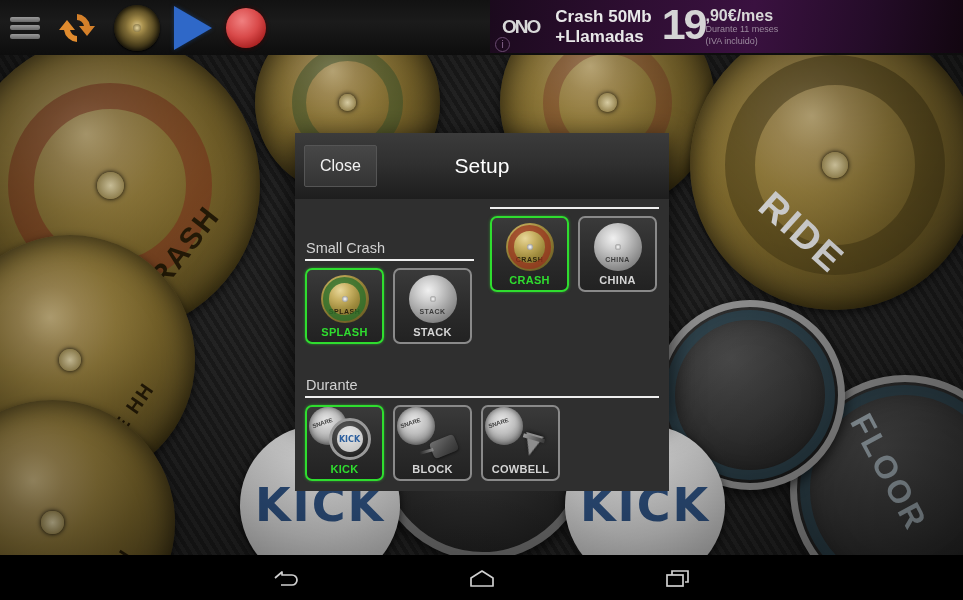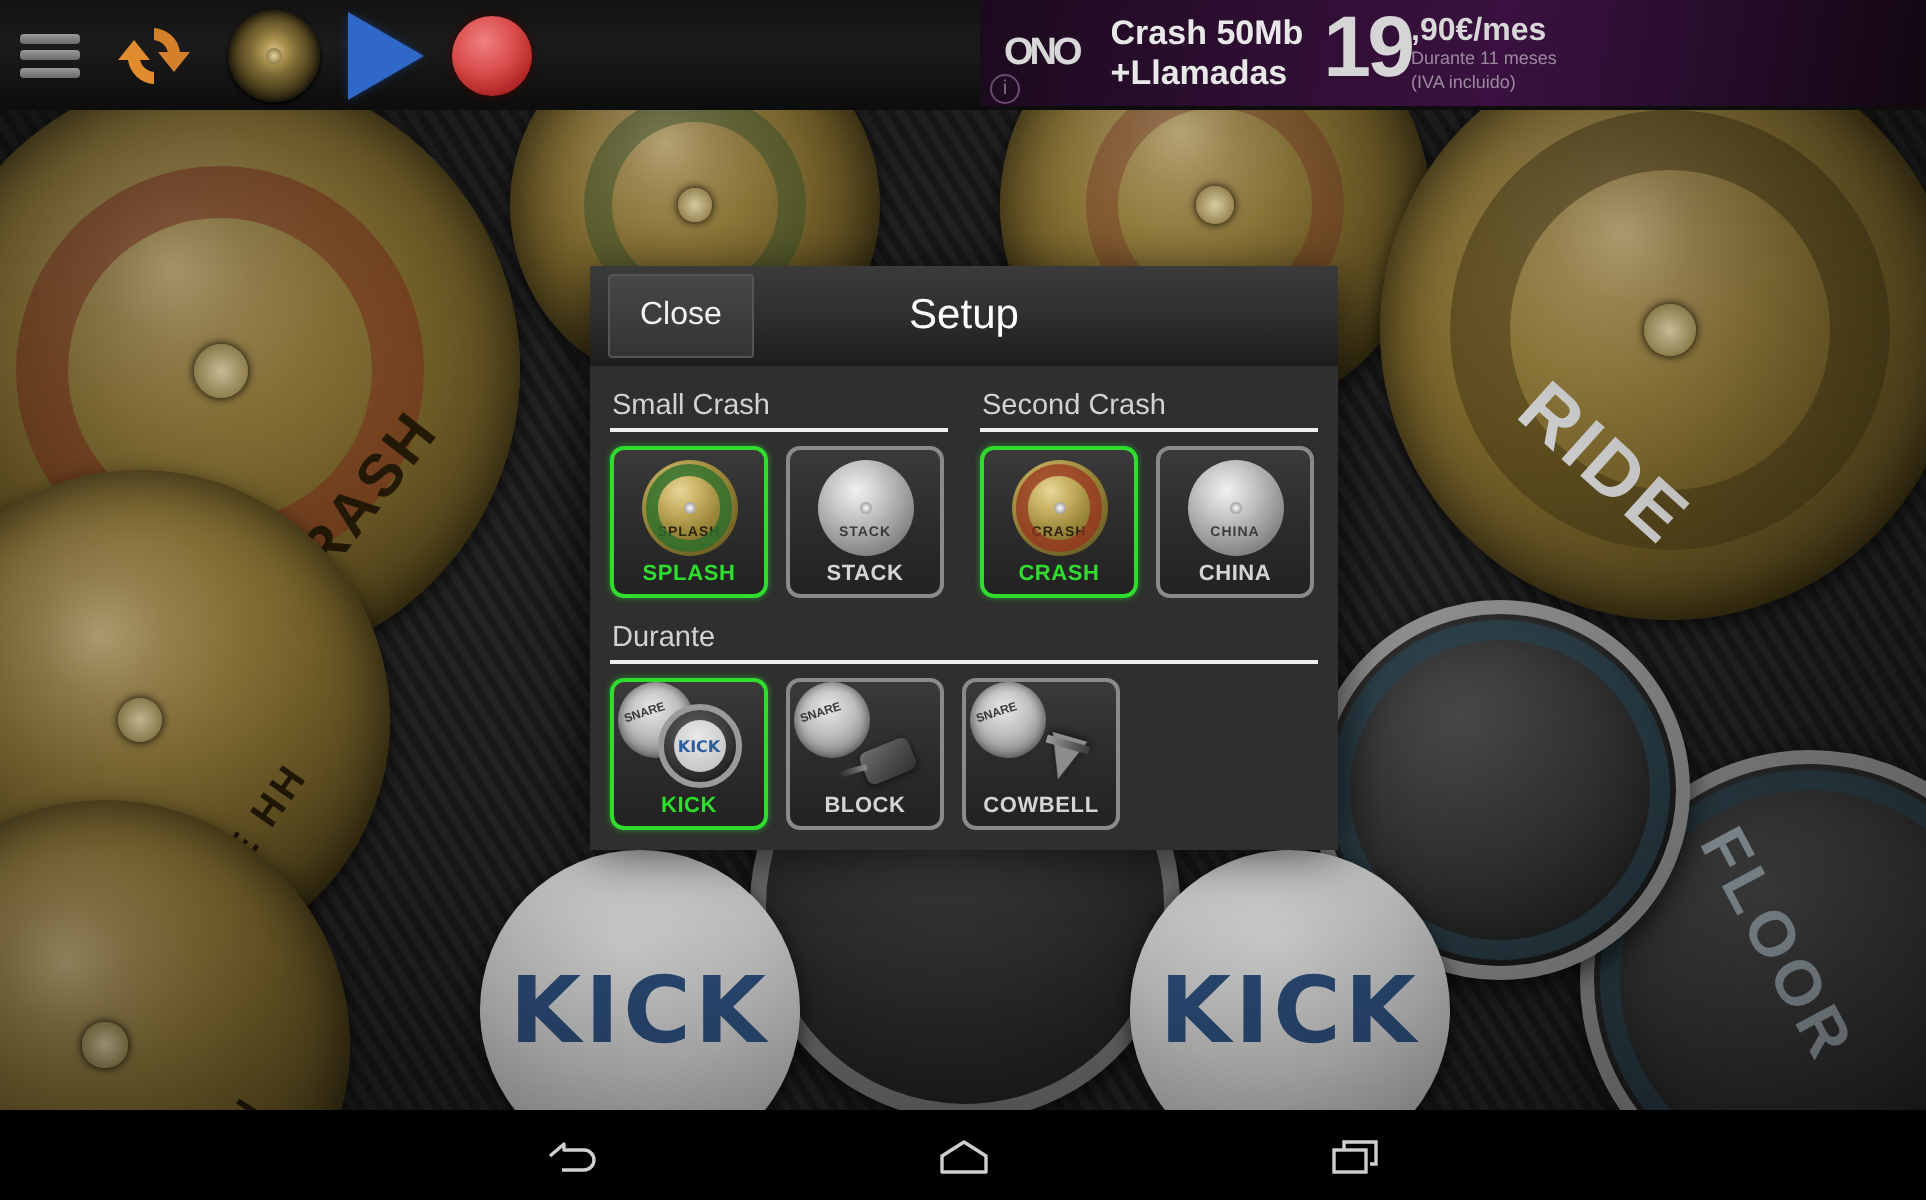--- a/index.html
+++ b/index.html
@@ -90,34 +90,34 @@
 
   .snare { position:absolute; border-radius:50%;
      background: radial-gradient(circle at 45% 32%, #3b3b3b 0%, #2e2e2e 45%, #202020 78%, #141414 100%);
      border:8px solid #6e6e6e; box-shadow:0 4px 14px rgba(0,0,0,.7); }
   .snare .lbl { position:absolute; left:0; right:0; top:14%; text-align:center;
      color:#2d4f7d; font-weight:bold; font-size:40px; letter-spacing:3px; font-family:"DejaVu Sans",sans-serif;}
 
   
   .dialog { position:absolute; left:295px; top:133px; width:374px; height:286px;
      background:#2f2f2f; box-shadow:0 6px 26px rgba(0,0,0,.75); }
-  .dlg-head { position:relative; height:50px;
+  .dlg-head { position:relative; height:66px;
      background: linear-gradient(180deg,#3b3b3b 0%,#303030 45%,#1d1d1d 100%);
      display:flex; align-items:center; }
   .dlg-close { margin-left:9px; height:42px; min-width:68px; padding:0 15px;
      display:flex; align-items:center; justify-content:center;
      background: linear-gradient(180deg,#474747,#343434);
      border:1px solid #555; border-radius:2px; color:#f2f2f2; font-size:16px; }
   .dlg-title { position:absolute; left:0; right:0; text-align:center; color:#fff;
      font-size:21px; pointer-events:none; }
 
   .dlg-body { padding:8px 10px 10px 10px; background:#2f2f2f; }
   .sect-row { display:flex; gap:16px; }
   .sect { flex:1; }
-  .sect-title { color:#d2d2d2; font-size:14.5px; padding:4px 0 3px 1px; }
+  .sect-title { color:#d2d2d2; font-size:14.5px; padding:4px 0 3px 1px;margin-top:29px; }
   .sect-rule { height:2px; background:#efefef; margin-bottom:7px; }
   .tiles { display:flex; gap:9px; }
 
   .tile { width:79px; height:76px; border-radius:7px; border:2px solid #8a8a8a;
      background: linear-gradient(180deg,#3a3a3a 0%,#2b2b2b 55%,#222 100%);
      display:flex; flex-direction:column; align-items:center; justify-content:flex-start;
      padding-top:4px; position:relative; overflow:hidden; }
   .tile.sel { border-color:#2fdd2f; box-shadow:0 0 3px rgba(47,221,47,.55); }
   .tile .art { width:56px; height:50px; position:relative; }
   .tile .cap { font-size:11px; font-weight:bold; color:#d5d5d5; letter-spacing:.3px;
@@ -303,21 +303,20 @@
                   <div class="mini">STACK</div>
                 </div>
               </div>
               <div class="cap">STACK</div>
             </div>
 
           </div>
         </div>
 
         <div class="sect">
-          <div class="sect-title">Second Crash</div>
           <div class="sect-rule"></div>
           <div class="tiles">
 
             <div class="tile sel">
               <div class="art">
                 <div class="art-cym gold red-ring">
                   <div class="hole"></div>
                   <div class="mini">CRASH</div>
                 </div>
               </div>

